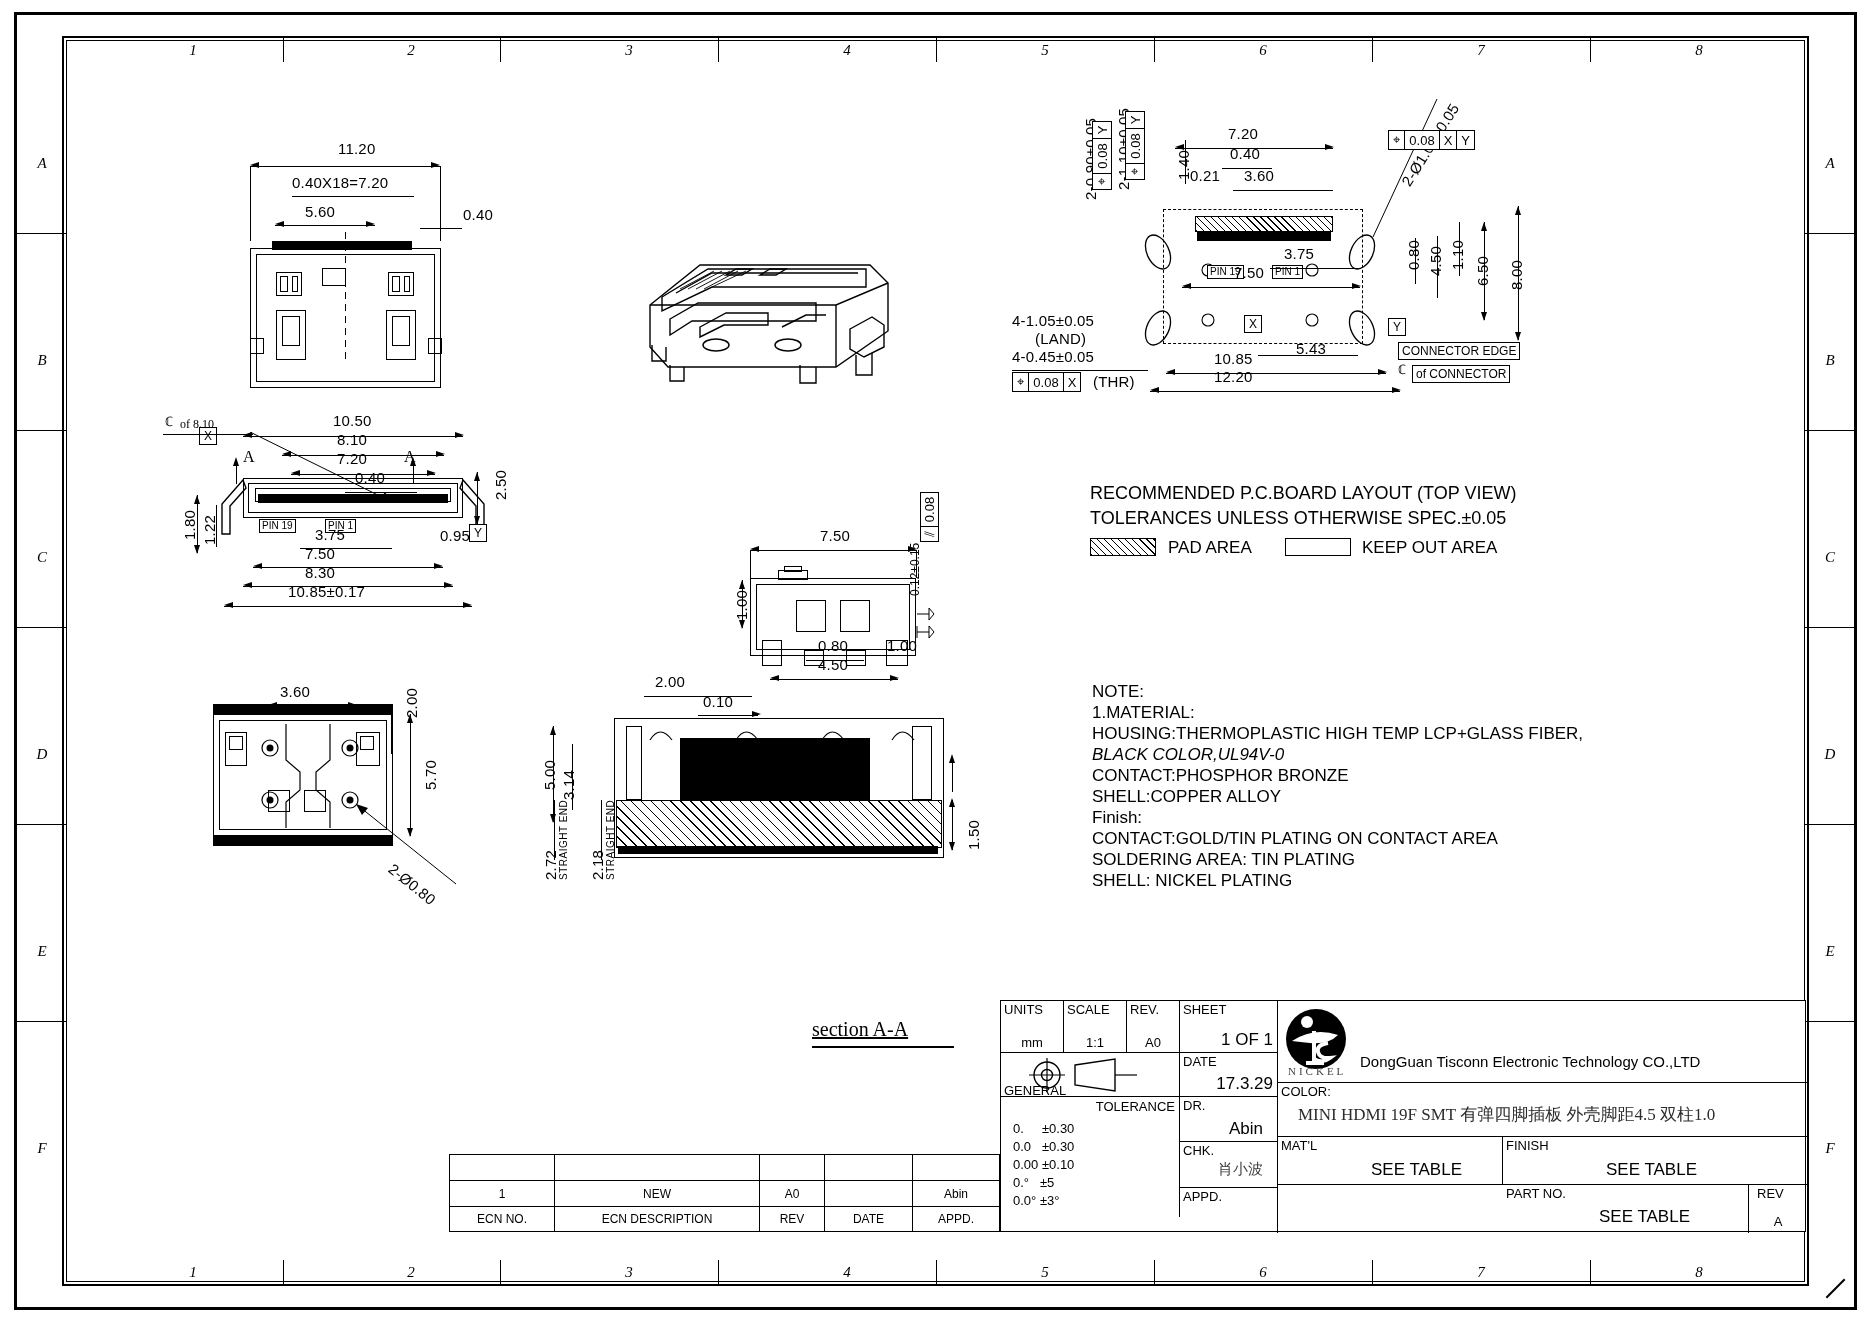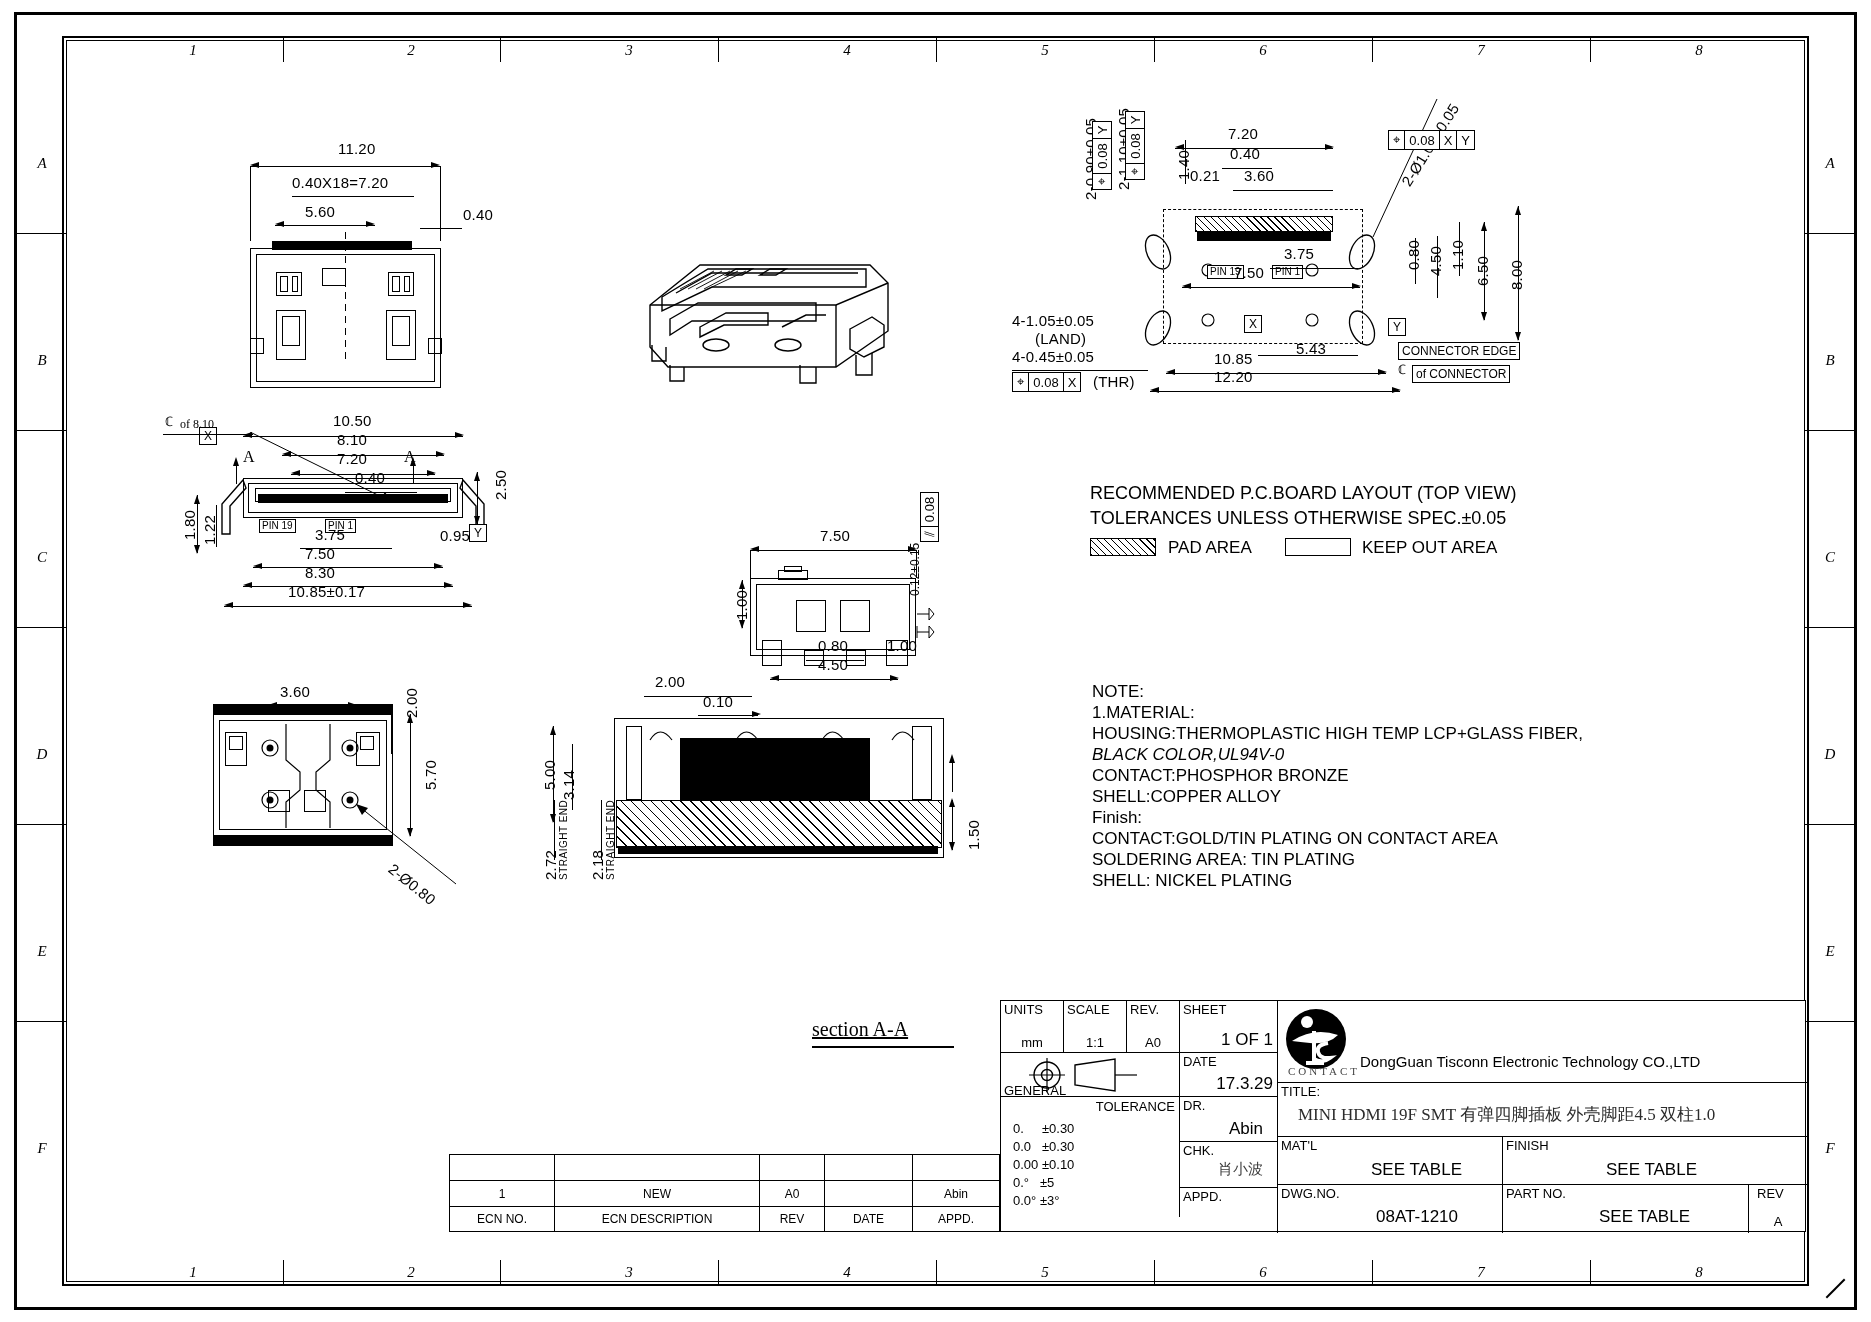--- a/index.html
+++ b/index.html
@@ -775,42 +775,38 @@
     </div>
 
     <div class="cell" style="left:277px; top:0; width:529px; height:82px; border-right:none;">
       <svg width="66" height="64" style="position:absolute; left:6px; top:6px;">
         <circle cx="32" cy="32" r="30" fill="#000"></circle>
         <circle cx="23" cy="15" r="6" fill="#fff"></circle>
         <path d="M8,34 Q30,20 54,28 Q44,38 26,36 Q16,35 8,34 Z" fill="#fff"></path>
         <path d="M30,24 L30,56 M22,56 L40,56" stroke="#fff" stroke-width="4" fill="none"></path>
         <path d="M44,36 q-12,2 -10,9 q2,7 12,6 q-8,6 -16,1" fill="none" stroke="#fff" stroke-width="4"></path>
       </svg>
-      <span class="txt serif" style="left:10px; top:64px; font-size:11px; letter-spacing:3px; color:#444;">CONTACT</span>
+      <span class="txt serif" style="left:10px; top:64px; font-size:11px; letter-spacing:3px; color:#444;">NICKEL</span>
       <span class="txt" style="left:82px; top:52px; font-size:15px;">DongGuan Tisconn Electronic Technology CO.,LTD</span>
     </div>
 
     <div class="cell" style="left:277px; top:82px; width:529px; height:54px; border-right:none;">
-      <span class="lbl">TITLE:</span>
+      <span class="lbl">COLOR:</span>
       <span class="txt serif" style="left:20px; top:22px; font-size:17px; color:#2c2c2c;">MINI HDMI 19F SMT 有弹四脚插板 外壳脚距4.5 双柱1.0</span>
     </div>
 
     <div class="cell" style="left:277px; top:136px; width:225px; height:48px;">
       <span class="lbl">MAT'L</span>
       <span class="val" style="right:40px; bottom:4px;">SEE TABLE</span>
     </div>
     <div class="cell" style="left:502px; top:136px; width:304px; height:48px; border-right:none;">
       <span class="lbl">FINISH</span>
       <span class="val" style="right:110px; bottom:4px;">SEE TABLE</span>
     </div>
 
-    <div class="cell" style="left:277px; top:184px; width:225px; height:48px; border-bottom:none;">
-      <span class="lbl">DWG.NO.</span>
-      <span class="val" style="right:44px; bottom:6px;">08AT-1210</span>
-    </div>
     <div class="cell" style="left:502px; top:184px; width:246px; height:48px; border-bottom:none;">
       <span class="lbl">PART NO.</span>
       <span class="val" style="right:58px; bottom:6px;">SEE TABLE</span>
     </div>
     <div class="cell" style="left:748px; top:184px; width:58px; height:48px; border-right:none; border-bottom:none;">
       <span class="lbl" style="left:8px;">REV</span>
       <span class="valc" style="bottom:4px;">A</span>
     </div>
   </div>
 

